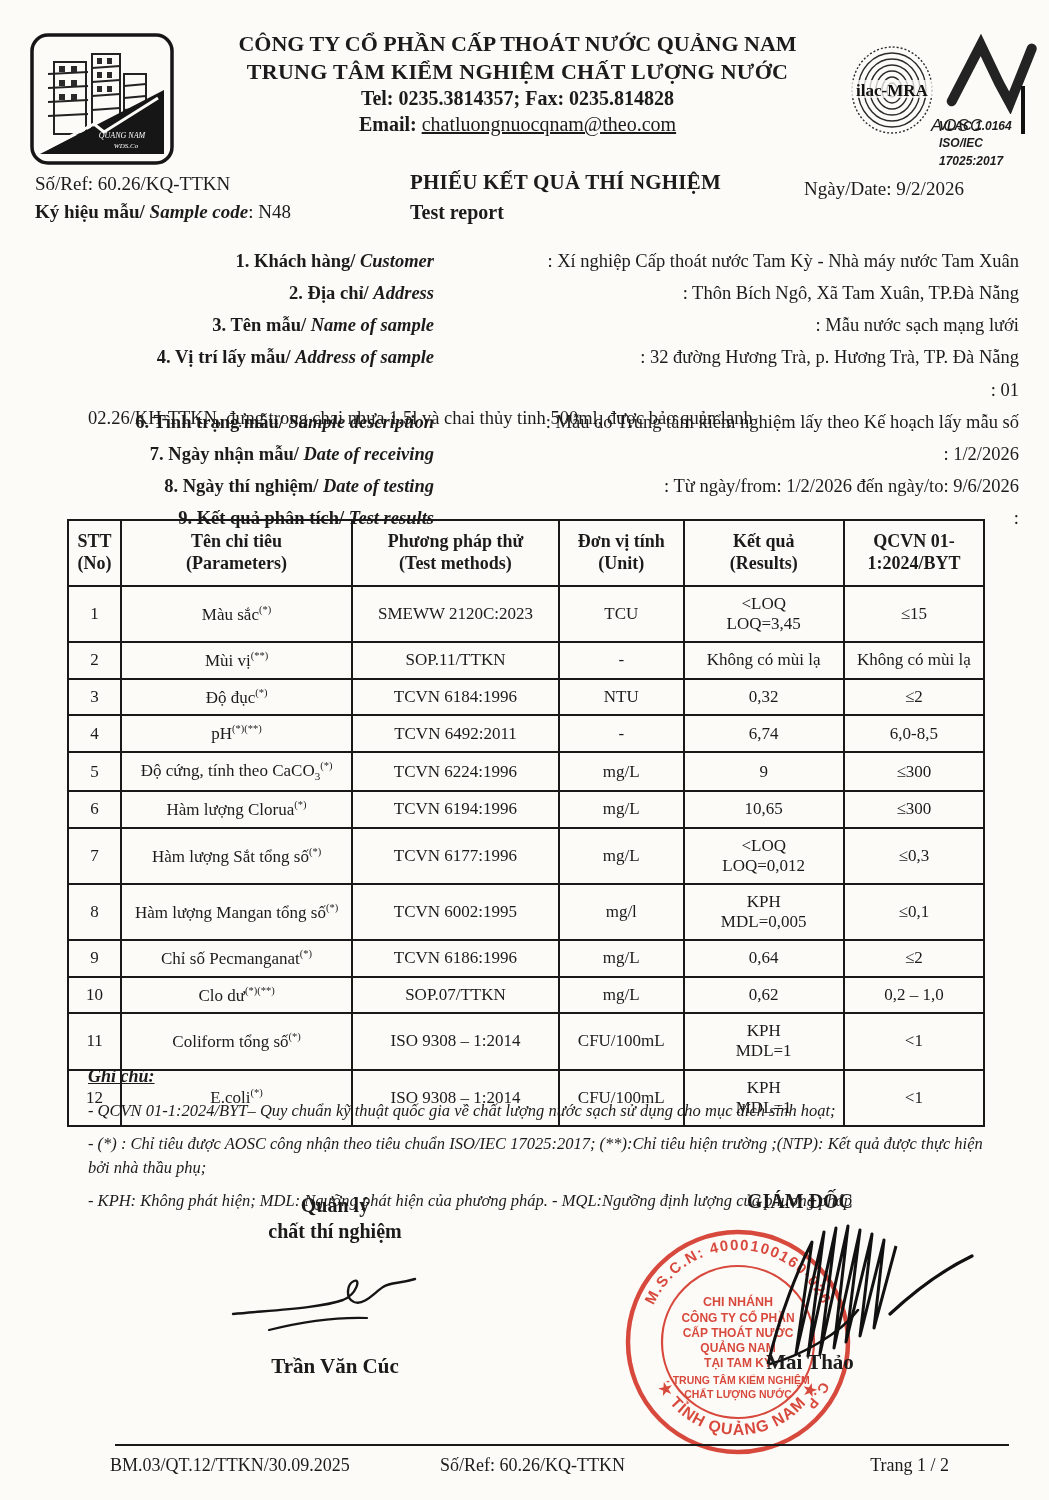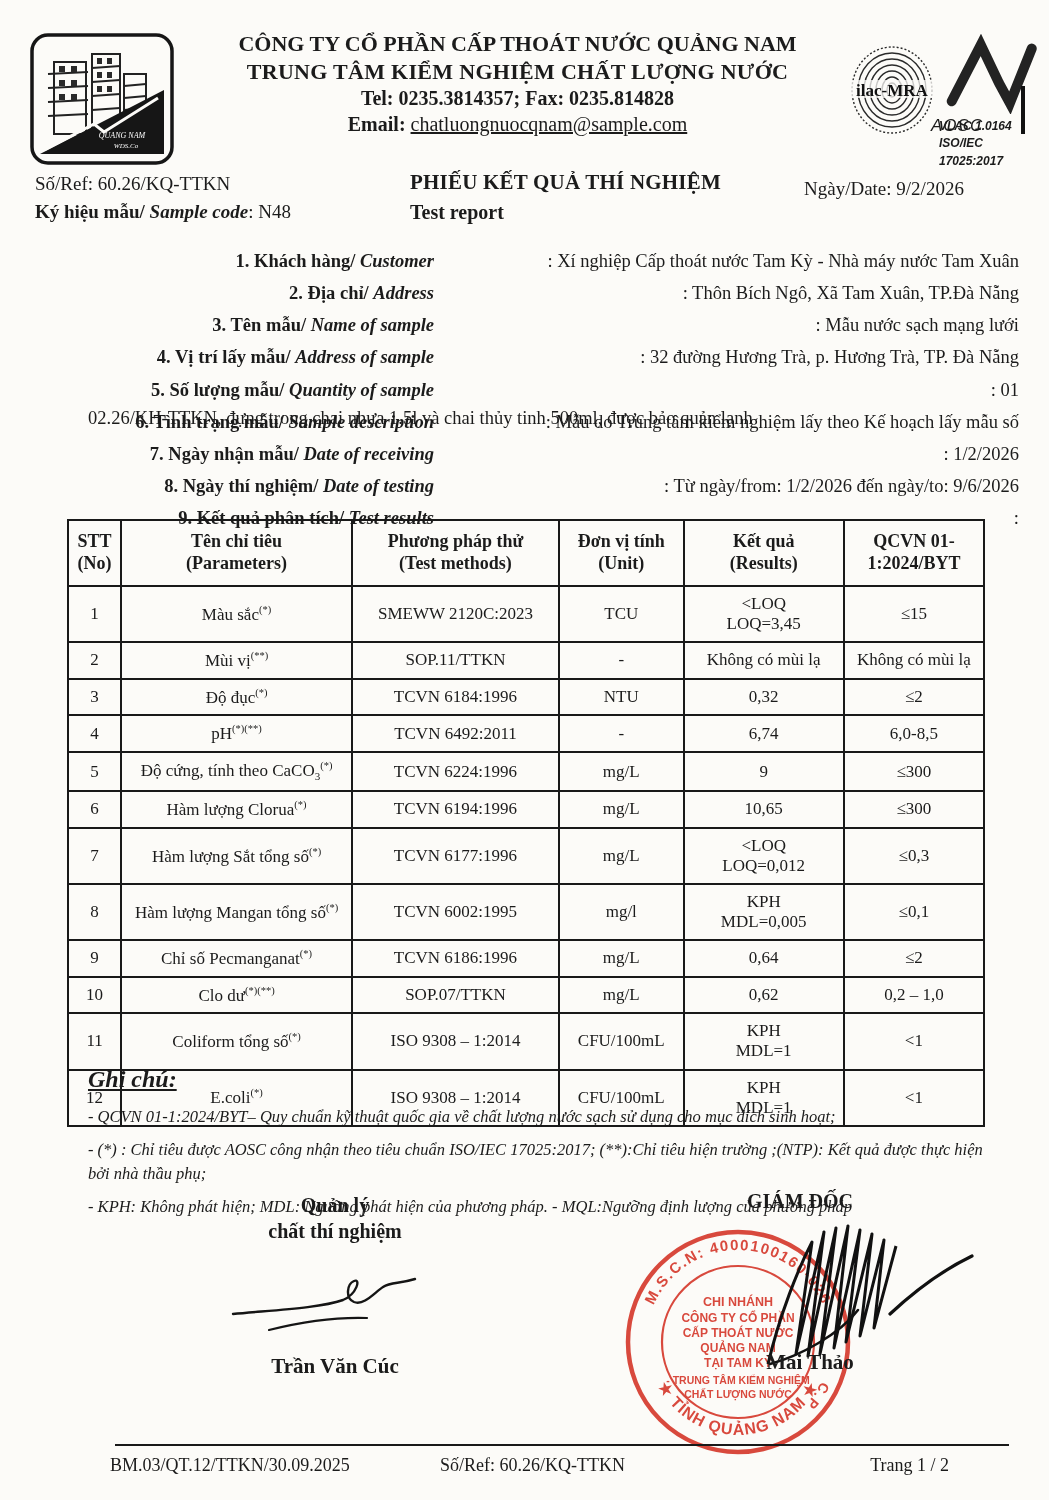--- a/index.html
+++ b/index.html
@@ -46,21 +46,21 @@
   .tablewrap { position:absolute; top:519px; left:67px; }
   table { border-collapse:collapse; width:918px; table-layout:fixed; }
   th,td { border:2px solid #191919; text-align:center; vertical-align:middle; white-space:pre-line; }
   th { font-size:18px; font-weight:bold; line-height:1.22; padding:10px 4px; }
   td { font-size:17px; line-height:1.18; padding:7px 4px; }
   td sup { font-size:10.5px; }
   td sub { font-size:11px; }
   .c-no{width:5.8%} .c-param{width:25.2%} .c-method{width:22.6%} .c-unit{width:13.6%} .c-result{width:17.5%} .c-limit{width:15.3%}
   
   .notes { position:absolute; top:1066px; left:88px; right:52px; }
-  .notes-title { font-size:24px; font-weight:bold; font-style:italic; text-decoration:underline; margin-bottom:12px; }
+  .notes-title { font-size:18px; font-weight:bold; font-style:italic; text-decoration:underline; margin-bottom:12px; }
   .note { font-style:italic; font-size:16.5px; line-height:1.45; margin-bottom:9px; }
   
   .signs { position:absolute; top:1188px; left:0; right:0; height:240px; }
   .sig-left { position:absolute; left:170px; top:4px; width:330px; text-align:center; }
   .sig-right { position:absolute; left:600px; top:0; width:400px; text-align:center; }
   .sig-title { font-size:20px; font-weight:bold; line-height:1.3; }
   .sig-name { font-size:21px; font-weight:bold; }
   .sig-left .sig-name { margin-top:6px; }
   .left-sign-svg { margin-top:22px; }
   .stamp { position:absolute; left:20px; top:36px; }
@@ -120,21 +120,21 @@
         <text x="98" y="116" text-anchor="middle" font-size="7" font-style="italic" fill="#fff">WDS.Co</text>
       </svg>
     </div>
 
     <div class="header-center">
       <div class="h-line1">CÔNG TY CỔ PHẦN CẤP THOÁT NƯỚC QUẢNG NAM</div>
       <div class="h-line2">TRUNG TÂM KIỂM NGHIỆM CHẤT LƯỢNG NƯỚC</div>
       <div class="h-line4">Tel: 0235.3814357; Fax: 0235.814828</div>
       <div class="h-line5">
         <span>Email:</span>
-        <span class="email-addr">chatluongnuocqnam@sample.com</span>
+        <span class="email-addr">chatluongnuocqnam@theo.com</span>
       </div>
     </div>
 
     <div class="header-right">
       <svg class="ilac-logo" width="86" height="92" viewBox="0 0 86 92">
         <g fill="none" stroke="#2a2a2a" stroke-width="1.4">
           <ellipse cx="43" cy="46" rx="40" ry="43" stroke-dasharray="2 2"></ellipse>
           <ellipse cx="43" cy="46" rx="34" ry="37"></ellipse>
           <ellipse cx="43" cy="46" rx="28" ry="31"></ellipse>
           <ellipse cx="43" cy="46" rx="22" ry="25"></ellipse>
@@ -183,21 +183,20 @@
         </div>
         <div class="info-row">
           <div class="info-label"><span class="num">3. </span><span class="vn">Tên mẫu/ </span><span class="en">Name of sample</span></div>
           <div class="info-value">: Mẫu nước sạch mạng lưới</div>
         </div>
         <div class="info-row">
           <div class="info-label"><span class="num">4. </span><span class="vn">Vị trí lấy mẫu/ </span><span class="en">Address of sample</span></div>
           <div class="info-value">: 32 đường Hương Trà, p. Hương Trà, TP. Đà Nẵng</div>
         </div>
         <div class="info-row">
-          <div class="info-label"><span class="num">5. </span><span class="vn">Số lượng mẫu/ </span><span class="en">Quantity of sample</span></div>
           <div class="info-value">: 01</div>
         </div>
         <div class="info-row">
           <div class="info-label"><span class="num">6. </span><span class="vn">Tình trạng mẫu/ </span><span class="en">Sample description</span></div>
           <div class="info-value">: Mẫu do Trung tâm kiểm nghiệm lấy theo Kế hoạch lấy mẫu số</div>
         </div>
         <div class="info-row">
           <div class="info-label"><span class="num">7. </span><span class="vn">Ngày nhận mẫu/ </span><span class="en">Date of receiving</span></div>
           <div class="info-value">: 1/2/2026</div>
         </div>

